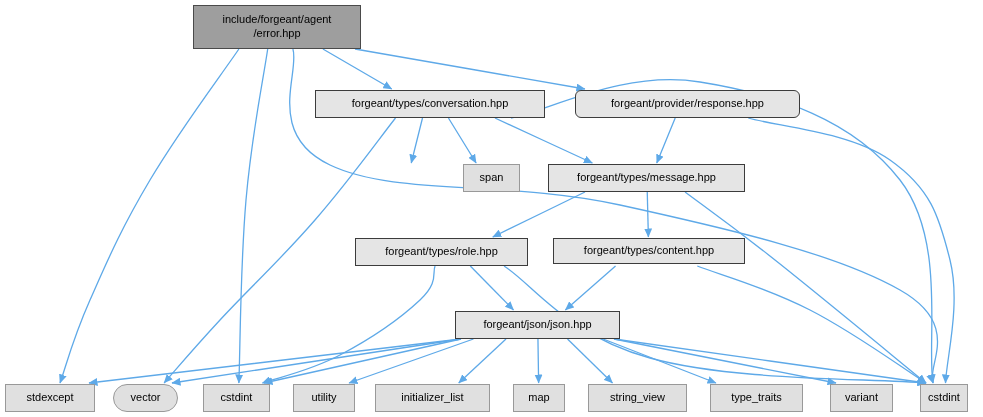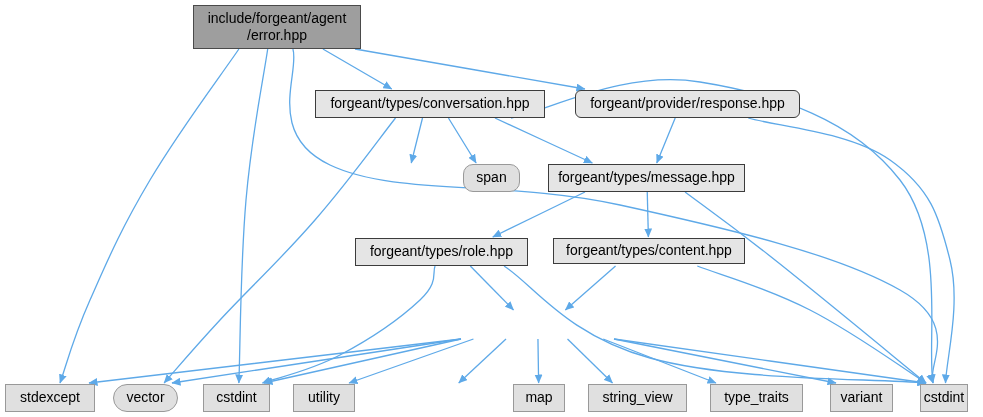--- a/index.html
+++ b/index.html
@@ -3,21 +3,21 @@
 <meta charset="utf-8">
 <style>
   html,body{margin:0;padding:0;background:#ffffff;}
   #canvas{
     position:relative;width:983px;height:417px;background:#ffffff;
     font-family:"Liberation Sans","DejaVu Sans",sans-serif;overflow:hidden;
   }
   #edge-layer{position:absolute;left:0;top:0;width:983px;height:417px;}
   .node{
     position:absolute;box-sizing:border-box;display:flex;align-items:center;justify-content:center;
-    text-align:center;font-size:14px;line-height:1.25;color:#000;white-space:pre-line;
+    text-align:center;font-size:11px;line-height:1.25;color:#000;white-space:pre-line;
     padding:0 4px;cursor:default;
   }
   .node.main{background:#9e9e9e;border:1px solid #4a4a4a;}
   .node.internal{background:#e5e5e5;border:1px solid #3c3c3c;cursor:pointer;}
   .node.leaf{background:#e0e0e0;border:1px solid #999999;}
   .edge{fill:none;stroke-width:1.3px;}
 </style>
 </head>
 <body>
 
@@ -56,26 +56,28 @@
       <path d="M537.95,339C538.085,347.8 538.49,374.2 538.625,383" class="edge" stroke="#5ea9e8" marker-end="url(#arrow)"></path>
       <path d="M567.5,339C576.5,347.8 603.5,374.2 612.5,383" class="edge" stroke="#5ea9e8" marker-end="url(#arrow)"></path>
       <path d="M603.2,339C625.76,347.8 693.44,374.2 716,383" class="edge" stroke="#5ea9e8" marker-end="url(#arrow)"></path>
       <path d="M614,339C658.4,347.8 791.6,374.2 836,383" class="edge" stroke="#5ea9e8" marker-end="url(#arrow)"></path>
       <path d="M614,339C676.4,347.8 863.6,374.2 926,383" class="edge" stroke="#5ea9e8" marker-end="url(#arrow)"></path>
     </svg>
 <div class="node main" style="left: 193px; top: 5px; width: 168px; height: 44px;">include/forgeant/agent
 /error.hpp</div>
     <div class="node internal" style="left: 315px; top: 90px; width: 230px; height: 28px;">forgeant/types/conversation.hpp</div>
     <div class="node internal" style="left: 575px; top: 90px; width: 225px; height: 28px; border-radius: 6px;">forgeant/provider/response.hpp</div>
-    <div class="node leaf" style="left: 463px; top: 164px; width: 57px; height: 28px; border-radius: 10px;">span</div>
+    <div class="node leaf" style="left: 463px; top: 164px; width: 57px; height: 28px;">span</div>
     <div class="node internal" style="left: 548px; top: 164px; width: 197px; height: 28px;">forgeant/types/message.hpp</div>
     <div class="node internal" style="left: 355px; top: 238px; width: 173px; height: 28px;">forgeant/types/role.hpp</div>
     <div class="node internal" style="left: 553px; top: 238px; width: 192px; height: 26px;">forgeant/types/content.hpp</div>
+    <div class="node internal" style="left: 455px; top: 311px; width: 165px; height: 28px;">forgeant/json/json.hpp</div>
     <div class="node leaf" style="left: 5px; top: 384px; width: 90px; height: 28px;">stdexcept</div>
     <div class="node leaf" style="left: 113px; top: 384px; width: 65px; height: 28px; border-radius: 14px;">vector</div>
     <div class="node leaf" style="left: 203px; top: 384px; width: 67px; height: 28px;">cstdint</div>
     <div class="node leaf" style="left: 293px; top: 384px; width: 62px; height: 28px;">utility</div>
+    <div class="node leaf" style="left: 375px; top: 384px; width: 115px; height: 28px;">initializer_list</div>
     <div class="node leaf" style="left: 513px; top: 384px; width: 52px; height: 28px;">map</div>
     <div class="node leaf" style="left: 588px; top: 384px; width: 99px; height: 28px;">string_view</div>
     <div class="node leaf" style="left: 710px; top: 384px; width: 93px; height: 28px;">type_traits</div>
     <div class="node leaf" style="left: 830px; top: 384px; width: 63px; height: 28px;">variant</div>
     <div class="node leaf" style="left: 920px; top: 384px; width: 48px; height: 28px;">cstdint</div>
   </div>
 
 </body></html>

